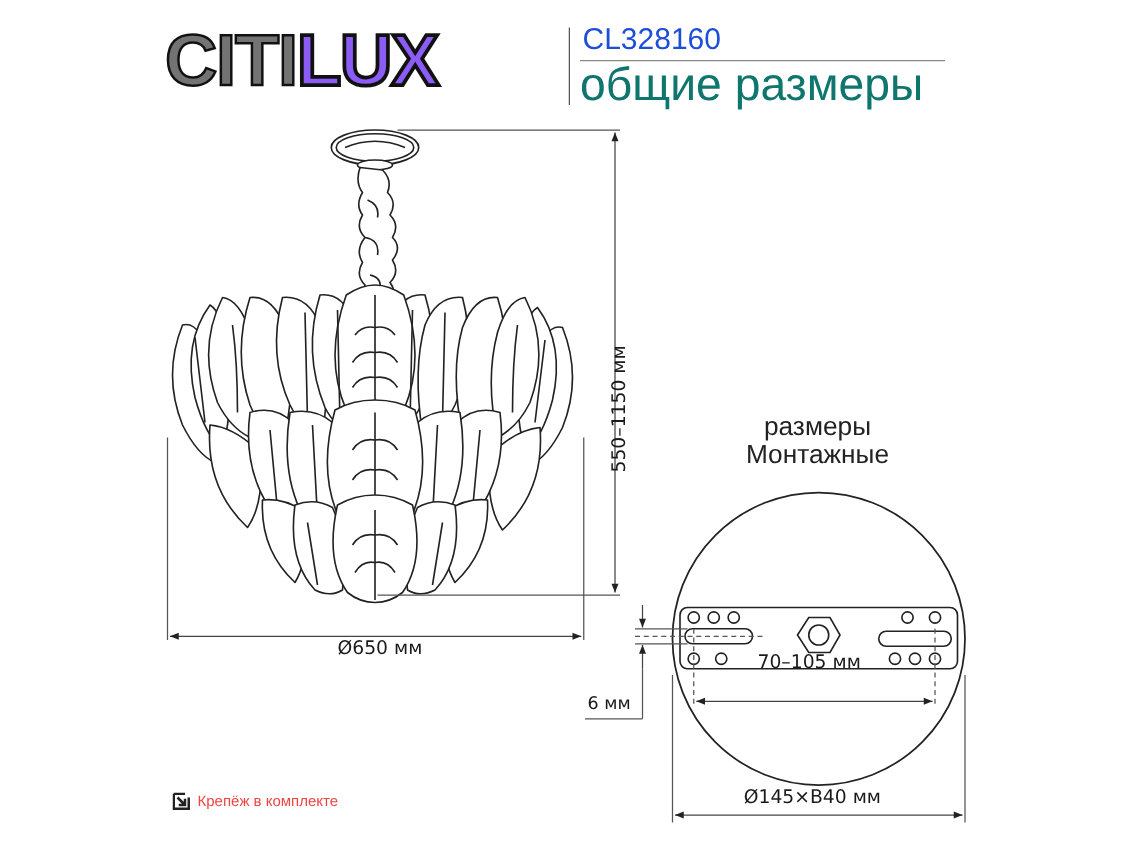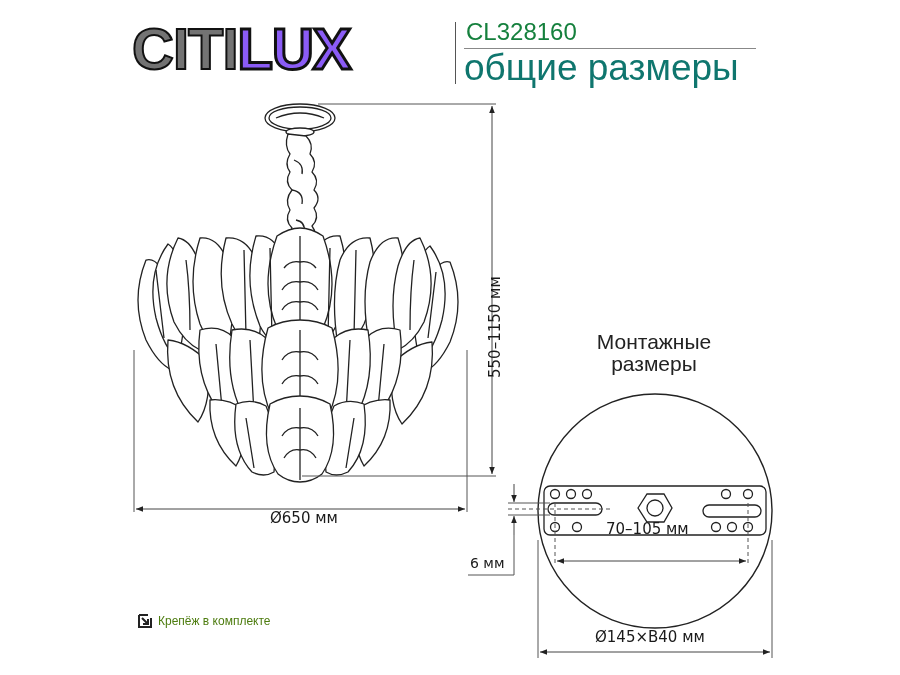--- a/index.html
+++ b/index.html
@@ -3,30 +3,30 @@
 <meta charset="utf-8">
 <style>
   html, body { margin: 0; padding: 0; background: #ffffff; }
   body { width: 900px; height: 675px; position: relative; overflow: hidden; font-family: "DejaVu Sans", sans-serif; color: #1a1a1a; }
   .abs { position: absolute; }
   .brand { left: 132px; top: 14px; font-family: "Liberation Sans", sans-serif; font-weight: 900; font-size: 58px; letter-spacing: -1px; line-height: 70px; }
   .brand .solid { color: #737373; -webkit-text-stroke: 2px #111; }
   .brand .outline { color: #8b5cf6; -webkit-text-stroke: 3px #111; }
   .hdr-divider { left: 455px; top: 22px; width: 1px; height: 62px; background: #555; }
   .hdr-rule { left: 464px; top: 48px; width: 292px; height: 1px; background: #888; }
-  .model { left: 466px; top: 18px; font-family: "Liberation Sans", sans-serif; font-size: 24px; line-height: 28px; color: #15803d; }
+  .model { left: 466px; top: 18px; font-family: "Liberation Sans", sans-serif; font-size: 24px; line-height: 28px; color: #1d4ed8; }
   .subtitle { left: 464px; top: 46px; font-family: "Liberation Sans", sans-serif; font-size: 37px; line-height: 44px; color: #0f766e; }
   .dimtxt { font-family: "DejaVu Sans", sans-serif; color: #1a1a1a; white-space: nowrap; }
   .d650 { left: 270px; top: 509px; font-size: 15px; }
   .dvert { left: 497px; top: 296px; font-size: 15px; transform-origin: 0 0; transform: rotate(-90deg); }
   .mount-title { left: 574px; top: 331px; width: 160px; text-align: center; font-family: "Liberation Sans", sans-serif; font-size: 21px; line-height: 22px; color: #222; }
   .d70 { left: 606px; top: 520px; font-size: 15px; }
   .d4 { left: 470px; top: 555px; font-size: 14px; }
   .d145 { left: 595px; top: 628px; font-size: 15px; }
-  .footer { left: 138px; top: 614px; display: flex; align-items: center; gap: 6px; font-family: "Liberation Sans", sans-serif; font-size: 12px; color: #4d7c0f; }
+  .footer { left: 138px; top: 634px; display: flex; align-items: center; gap: 6px; font-family: "Liberation Sans", sans-serif; font-size: 12px; color: #ef4444; }
   .footer svg { display: block; }
   svg.draw { position: absolute; left: 0; top: 0; }
 </style>
 </head>
 <body>
 
 <div class="abs brand">
   <span class="solid">CITI</span><span class="outline">LUX</span>
 </div>
 <div class="abs hdr-divider"></div>
@@ -149,22 +149,22 @@
     <line x1="538" y1="540" x2="538" y2="658"></line>
     <line x1="772" y1="540" x2="772" y2="658"></line>
     <line x1="540" y1="652" x2="770" y2="652" marker-start="url(#arr)" marker-end="url(#arr)" stroke="#444"></line>
   </g>
 </svg>
 
 <div class="abs dimtxt d650">Ø650 мм</div>
 <div class="abs dimtxt dvert" style="top:378px; left:486px;">550–1150 мм</div>
 
 <div class="abs mount-title">
+  <div>размеры</div>
   <div>Монтажные</div>
-  <div>размеры</div>
 </div>
 <div class="abs dimtxt d70">70–105 мм</div>
 <div class="abs dimtxt d4">6 мм</div>
 <div class="abs dimtxt d145">Ø145×В40 мм</div>
 
 <div class="abs footer">
   <span>
     <svg width="14" height="14" viewBox="0 0 14 14">
       <path d="M1 1 H10 M1 1 V13 H13 V4" fill="none" stroke="#222" stroke-width="2"></path>
       <path d="M4 4 L10 10 M10 5 V10 H5" fill="none" stroke="#222" stroke-width="2"></path>

